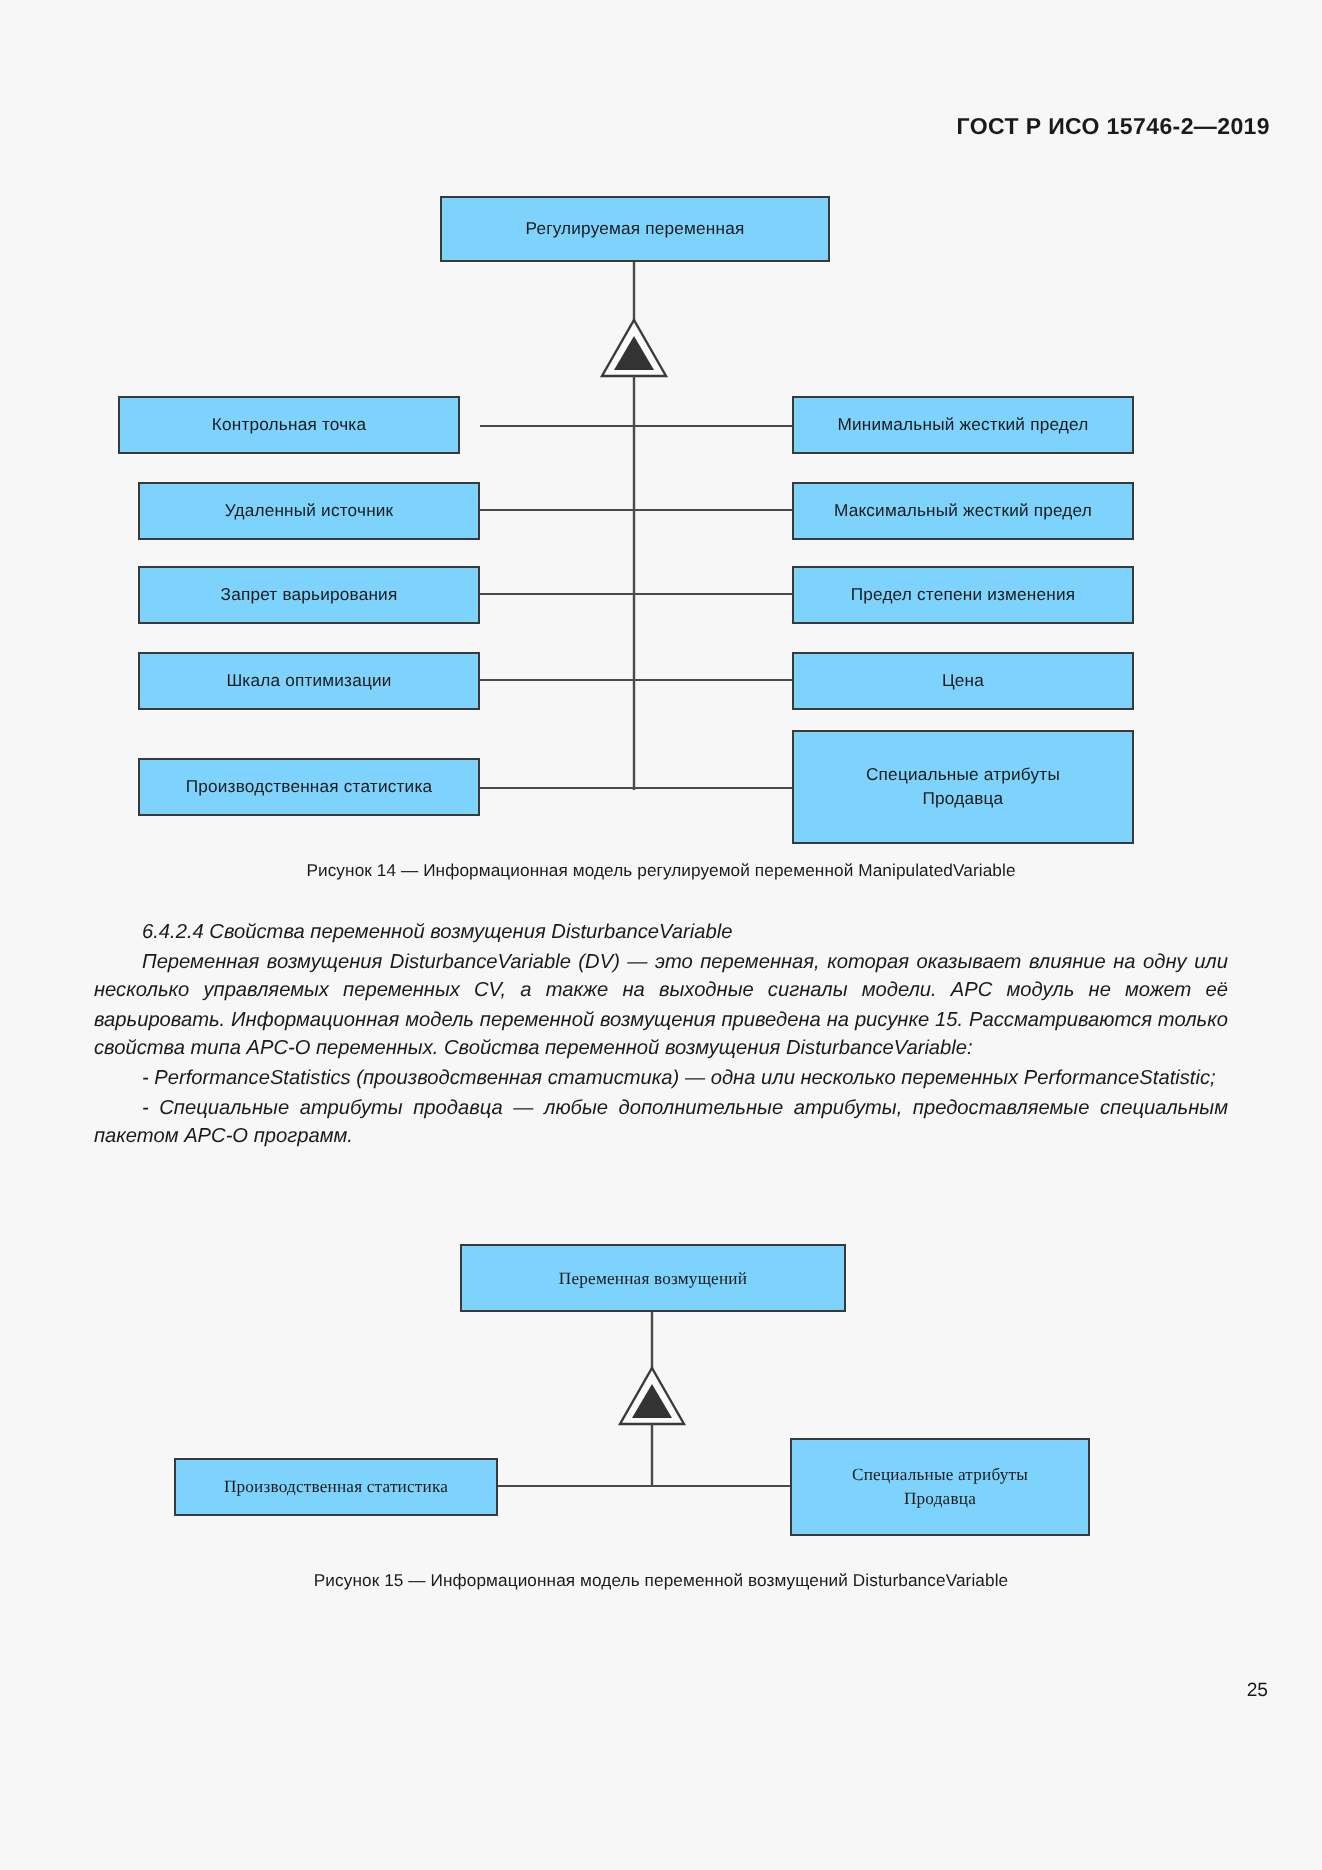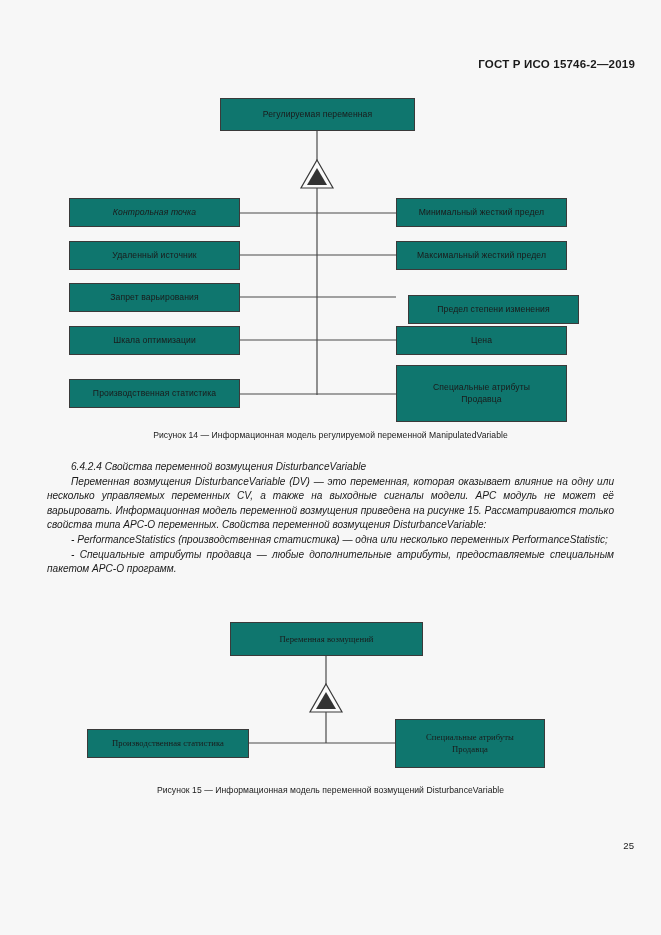--- a/index.html
+++ b/index.html
@@ -40,21 +40,21 @@
     position: absolute;
     left: 0;
     top: 0;
     overflow: visible;
   }
 
   .node {
     position: absolute;
     box-sizing: border-box;
     border: 1.3px solid #3a3a3a;
-    background: #0f766e;
+    background: #7dd3fc;
     display: flex;
     align-items: center;
     justify-content: center;
     text-align: center;
     font-size: 8.6px;
     line-height: 1.25;
     color: #1a1a1a;
     padding: 2px 4px;
     letter-spacing: 0.1px;
   }
@@ -119,29 +119,29 @@
 
       <line x1="240" y1="115" x2="396" y2="115" stroke="#4a4a4a" stroke-width="1.1"></line>
       <line x1="240" y1="157" x2="396" y2="157" stroke="#4a4a4a" stroke-width="1.1"></line>
       <line x1="240" y1="199" x2="396" y2="199" stroke="#4a4a4a" stroke-width="1.1"></line>
       <line x1="240" y1="242" x2="396" y2="242" stroke="#4a4a4a" stroke-width="1.1"></line>
       <line x1="240" y1="296" x2="396" y2="296" stroke="#4a4a4a" stroke-width="1.1"></line>
     </svg>
 
     <div class="node" style="left:220px; top:0px; width:195px; height:33px;">Регулируемая переменная</div>
 
-    <div class="node" style="left:69px; top:100px; width:171px; height:29px;font-style:italic;">Контрольная точка</div>
+    <div class="node" style="left:59px; top:100px; width:171px; height:29px;">Контрольная точка</div>
     <div class="node" style="left:69px; top:143px; width:171px; height:29px;">Удаленный источник</div>
     <div class="node" style="left:69px; top:185px; width:171px; height:29px;">Запрет варьирования</div>
     <div class="node" style="left:69px; top:228px; width:171px; height:29px;">Шкала оптимизации</div>
     <div class="node" style="left:69px; top:281px; width:171px; height:29px;">Производственная статистика</div>
 
     <div class="node" style="left:396px; top:100px; width:171px; height:29px;">Минимальный жесткий предел</div>
     <div class="node" style="left:396px; top:143px; width:171px; height:29px;">Максимальный жесткий предел</div>
-    <div class="node" style="left:408px; top:185px; width:171px; height:29px;margin-top:12px;">Предел степени изменения</div>
+    <div class="node" style="left:396px; top:185px; width:171px; height:29px;">Предел степени изменения</div>
     <div class="node" style="left:396px; top:228px; width:171px; height:29px;">Цена</div>
     <div class="node two-line" style="left:396px; top:267px; width:171px; height:57px; flex-direction:column;">
       <span>Специальные атрибуты</span>
       <span>Продавца</span>
     </div>
   </div>
 
   <div class="fig-caption" style="top:430px;">Рисунок 14 — Информационная модель регулируемой переменной ManipulatedVariable</div>
 
   <div class="body-block" style="top:460px;">

